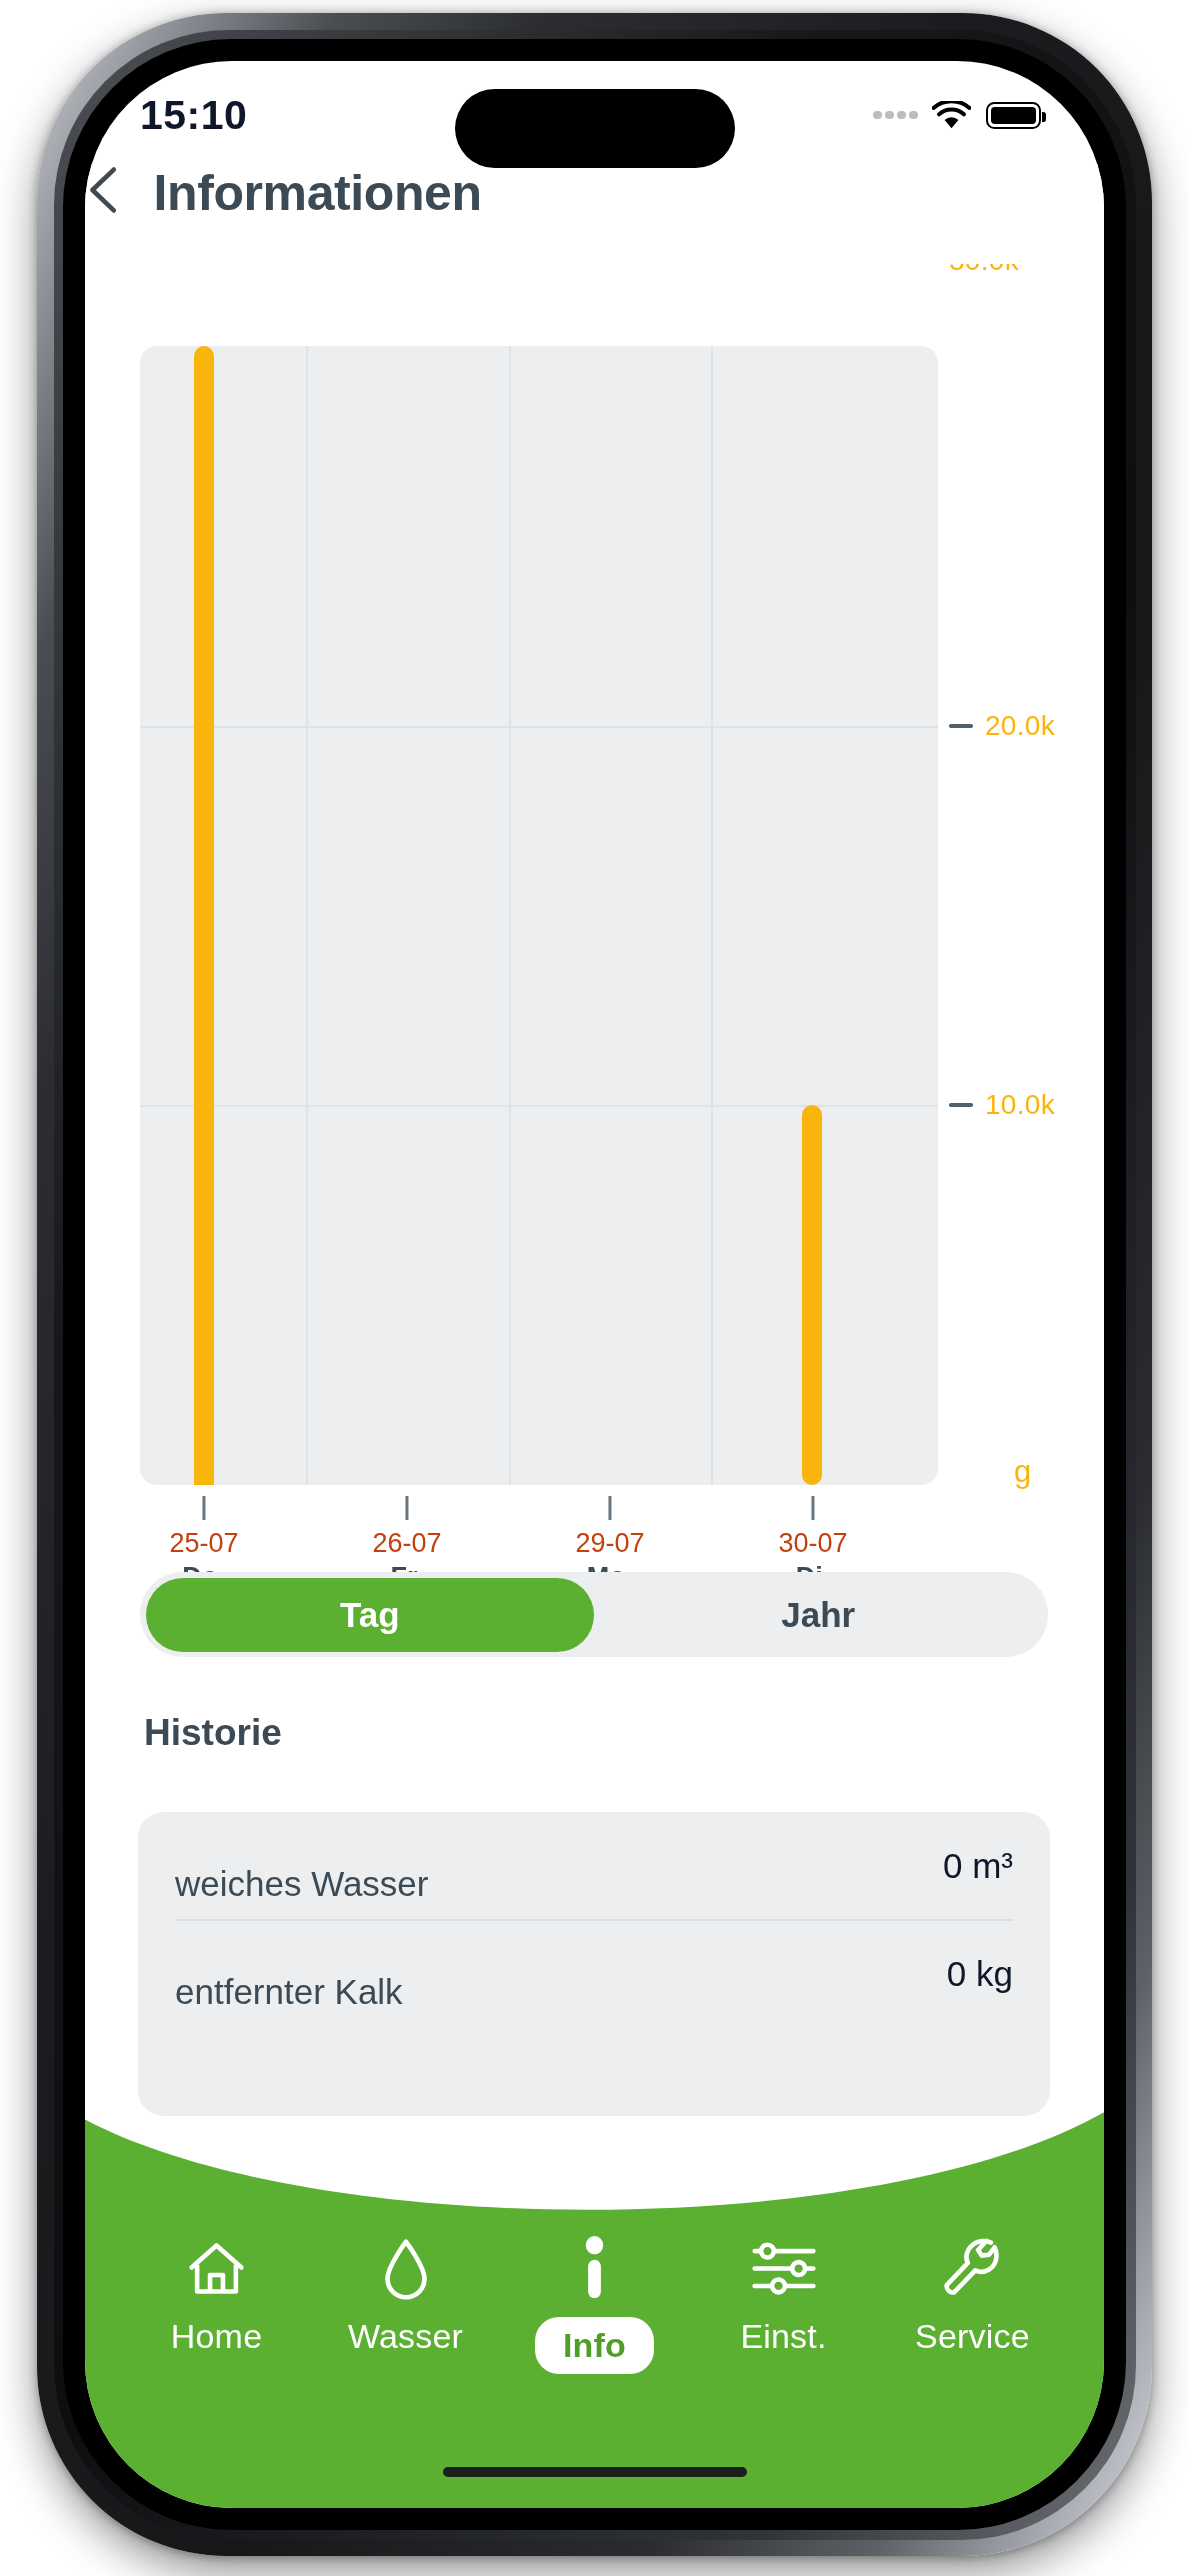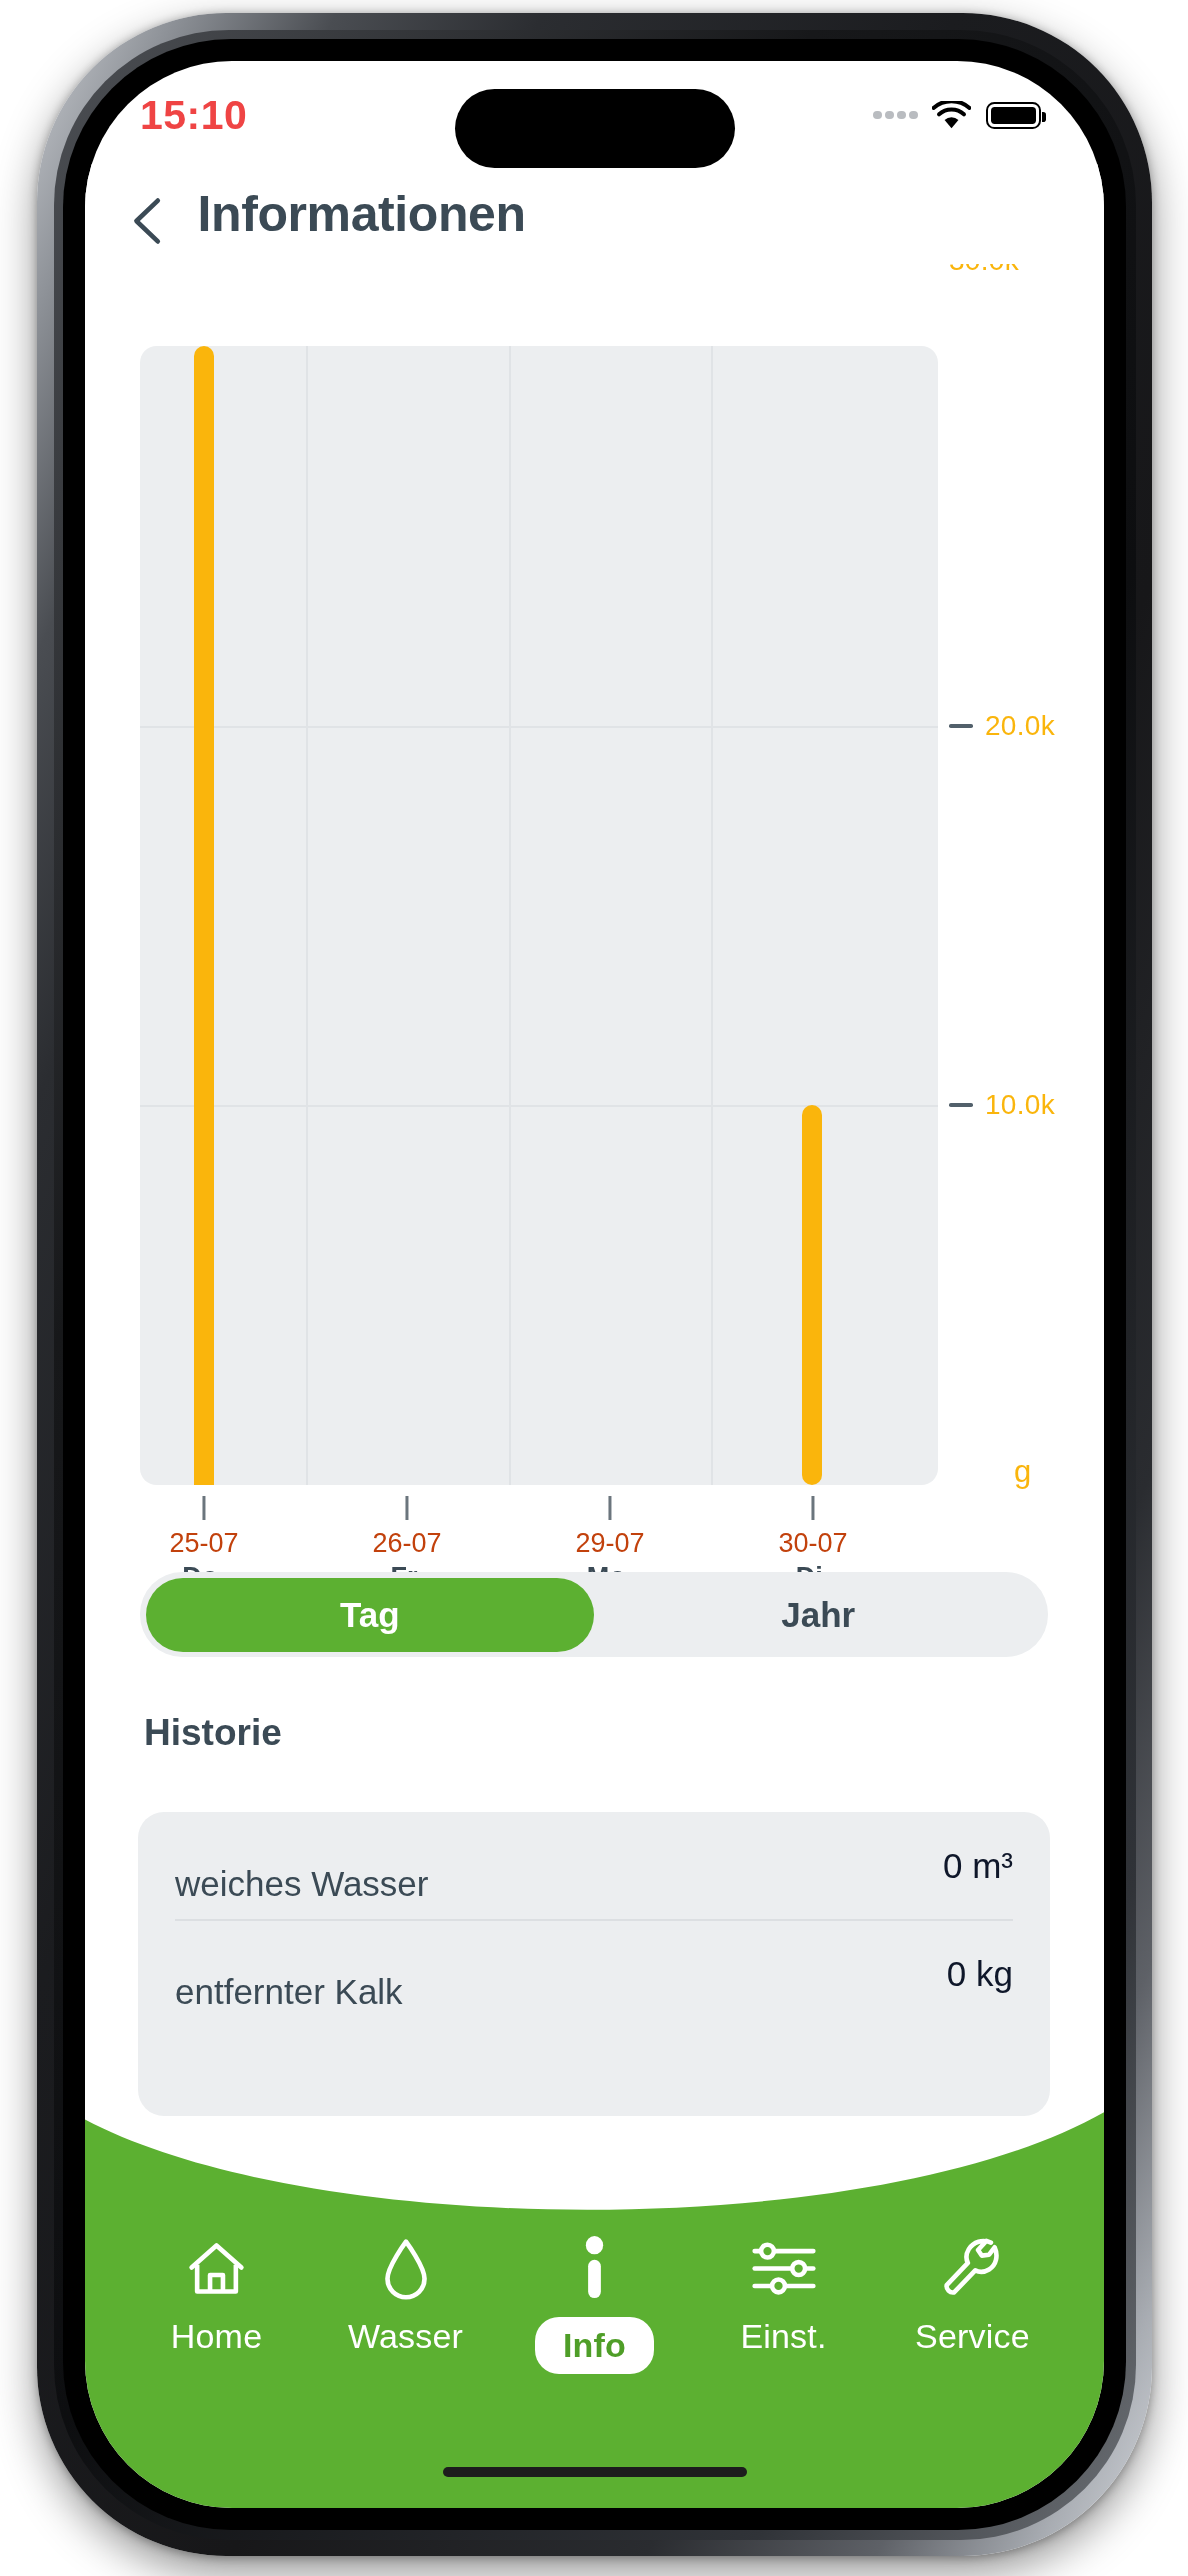--- a/index.html
+++ b/index.html
@@ -49,21 +49,21 @@
               background:linear-gradient(270deg,#6c7075,#35383d 45%,#1d1f22); }
 
   
   .statusbar{
     position:absolute; left:0; top:0; width:1019px; height:103px;
     display:flex; align-items:center; justify-content:space-between;
     padding:0 63px 0 55px;
     z-index:6;
   }
   .status-time{
-    font-size:41px; font-weight:700; color:#ef4444; letter-spacing:0.5px;
+    font-size:41px; font-weight:700; color:#0f172a; letter-spacing:0.5px;
     margin-top:5.5px;
   }
   .dynamic-island{
     position:absolute; left:50%; transform:translateX(-50%); top:28px;
     width:280px; height:79px; border-radius:44px; background:#000;
     z-index:7;
   }
   .status-right{ display:flex; align-items:center; gap:14.7px; margin-top:5.5px;}
   .sig-dots{ display:flex; align-items:flex-end; gap:3.7px; }
   .sig-dots i{ width:8.3px; height:8.3px; border-radius:50%; background:#b9bcc0; display:block;}
@@ -74,21 +74,21 @@
   }
   .batt::after{
     content:""; position:absolute; right:-7.4px; top:8.3px; width:4.6px; height:10px;
     background:#000; border-radius:0 2.8px 2.8px 0;
   }
   .batt i{ display:block; width:100%; height:100%; background:#000; border-radius:3.7px;}
 
   
   .header{
     position:absolute; left:0; top:103px; width:1019px; height:100px;
-    display:flex; align-items:center; padding-left:44px; gap:29.5px;
+    display:flex; gap:29.5px;
     z-index:5; background:#fff;
   }
   .back-chevron{ width:39px; height:39px; position:relative; cursor:pointer; }
   .back-chevron svg{ display:block; }
   .page-title{
     font-size:50px; font-weight:700; color:#3b4a55; letter-spacing:-0.4px;
   }
 
   
   .chart-wrap{

